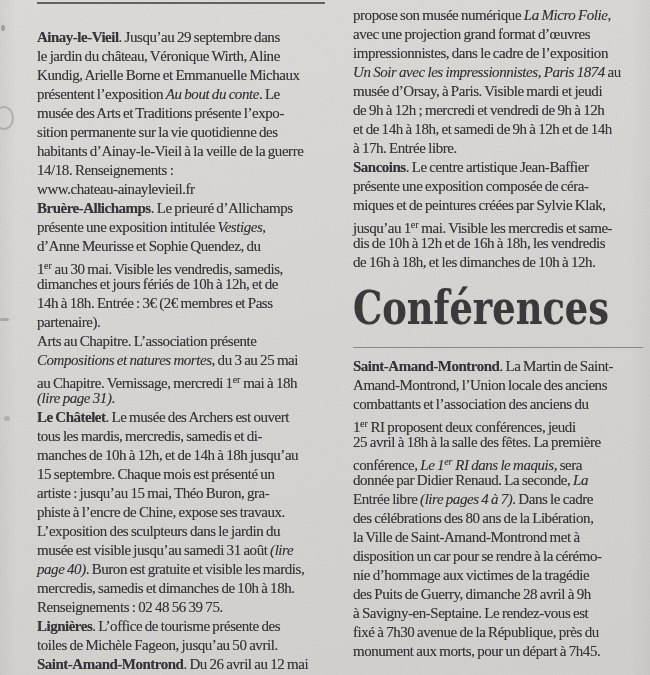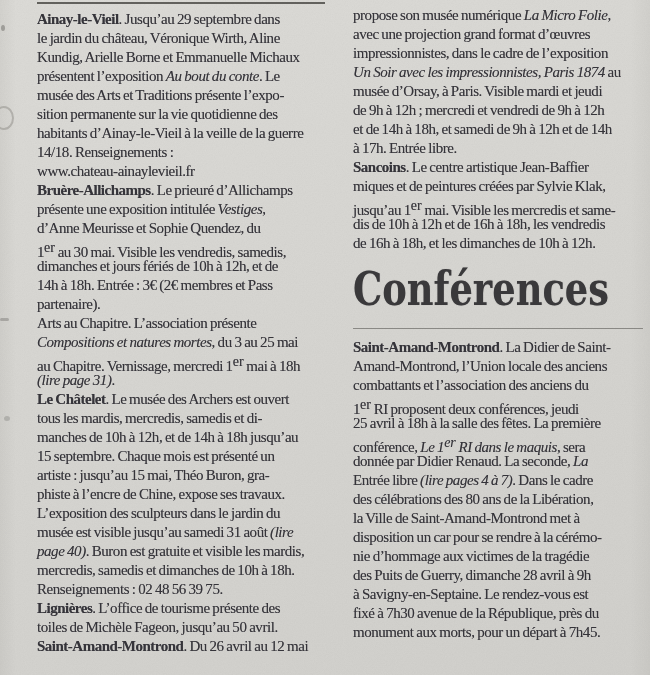--- a/index.html
+++ b/index.html
@@ -5,32 +5,32 @@
   html,body{margin:0;padding:0;}
   body{width:650px;height:675px;overflow:hidden;
        font-family:"Liberation Serif",serif;
        background:var(--paper,#d7d6d2);}
   .sheet{position:relative;width:650px;height:675px;overflow:hidden;
          background:linear-gradient(160deg,#dcdbd7 0%,#d7d6d2 45%,#d1d0cc 100%);}
   .sheet::before{content:"";position:absolute;inset:0;pointer-events:none;
          background:linear-gradient(90deg,rgba(70,68,60,.06),rgba(70,68,60,0) 16px,
                     rgba(70,68,60,0) 630px,rgba(70,68,60,.05));}
   .col{position:absolute;}
-  .col-left{left:37px;top:10px;width:300px;}
+  .col-left{left:37px;top:28px;width:300px;}
   .col-right{left:353px;top:6px;width:292px;}
   .top-rule{position:absolute;left:37px;top:2px;width:288px;height:2px;
             background:var(--rule-dark,#454440);opacity:.8;}
   .para{margin:0;}
   .line{white-space:nowrap;height:19px;line-height:19px;font-size:15px;
         letter-spacing:-0.45px;word-spacing:-0.6px;
         color:var(--ink,#35343a);
         text-shadow:0 0 .6px rgba(53,52,58,.45);}
   .line .b{font-weight:700;letter-spacing:-0.5px;}
   .line .i{font-style:italic;}
-  .line .s{font-size:14px;vertical-align:5px;letter-spacing:0;}
+  .line .s{font-size:10px;vertical-align:5px;letter-spacing:0;}
   .section-heading{margin:14px 0 0 0;font-family:"DejaVu Serif",serif;
         font-weight:700;font-size:46px;line-height:44px;
         color:var(--heading-ink,#3a393b);letter-spacing:0;
         transform:scaleX(0.8);transform-origin:left center;
         text-shadow:0 0 .8px rgba(58,57,59,.4);white-space:nowrap;}
   .heading-rule{margin-top:17px;width:290px;height:1px;
         background:var(--rule-light,#8b8a86);}
   .rc-bottom{margin-top:9px;}
   .speck{position:absolute;background:#6b6a66;border-radius:50%;pointer-events:none;}
   .speck-1{left:1px;top:25px;width:4px;height:6px;opacity:.5;}
@@ -102,31 +102,32 @@
           <div class="line"><span>avec une projection grand format d’œuvres</span></div>
           <div class="line"><span>impressionnistes, dans le cadre de l’exposition</span></div>
           <div class="line"><span class="i">Un Soir avec les impressionnistes, Paris 1874</span><span> au</span></div>
           <div class="line"><span>musée d’Orsay, à Paris. Visible mardi et jeudi</span></div>
           <div class="line"><span>de 9h à 12h ; mercredi et vendredi de 9h à 12h</span></div>
           <div class="line"><span>et de 14h à 18h, et samedi de 9h à 12h et de 14h</span></div>
           <div class="line"><span>à 17h. Entrée libre.</span></div>
         </div>
         <div class="para">
           <div class="line"><span class="b">Sancoins</span><span>. Le centre artistique Jean-Baffier</span></div>
+          <div class="line"><span>présente une exposition composée de céra-</span></div>
           <div class="line"><span>miques et de peintures créées par Sylvie Klak,</span></div>
           <div class="line"><span>jusqu’au 1</span><span class="s">er</span><span> mai. Visible les mercredis et same-</span></div>
           <div class="line"><span>dis de 10h à 12h et de 16h à 18h, les vendredis</span></div>
           <div class="line"><span>de 16h à 18h, et les dimanches de 10h à 12h.</span></div>
         </div>
       </div>
     <h1 class="section-heading">Conférences</h1>
     <div class="heading-rule"></div>
     <div class="rc-bottom">
         <div class="para">
-          <div class="line"><span class="b">Saint-Amand-Montrond</span><span>. La Didier de Saint-</span></div>
+          <div class="line"><span class="b">Saint-Amand-Montrond</span><span>. La Martin de Saint-</span></div>
           <div class="line"><span>Amand-Montrond, l’Union locale des anciens</span></div>
           <div class="line"><span>combattants et l’association des anciens du</span></div>
           <div class="line"><span>1</span><span class="s">er</span><span> RI proposent deux conférences, jeudi</span></div>
           <div class="line"><span>25 avril à 18h à la salle des fêtes. La première</span></div>
           <div class="line"><span>conférence, </span><span class="i">Le 1</span><span class="i s">er</span><span class="i"> RI dans le maquis</span><span>, sera</span></div>
           <div class="line"><span>donnée par Didier Renaud. La seconde, </span><span class="i">La</span></div>
           <div class="line"><span>Entrée libre </span><span class="i">(lire pages 4 à 7)</span><span>. Dans le cadre</span></div>
           <div class="line"><span>des célébrations des 80 ans de la Libération,</span></div>
           <div class="line"><span>la Ville de Saint-Amand-Montrond met à</span></div>
           <div class="line"><span>disposition un car pour se rendre à la cérémo-</span></div>

